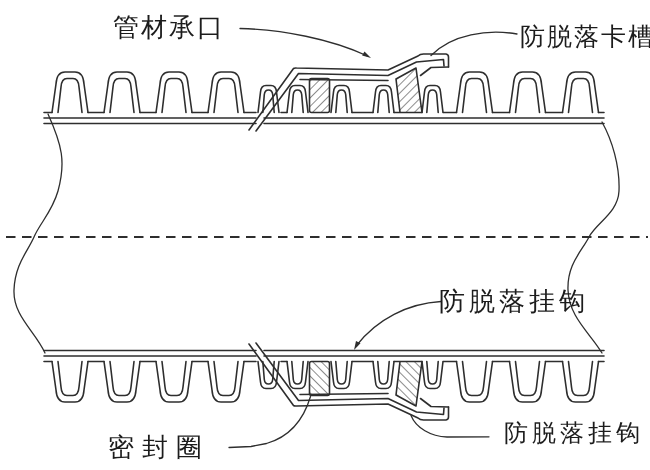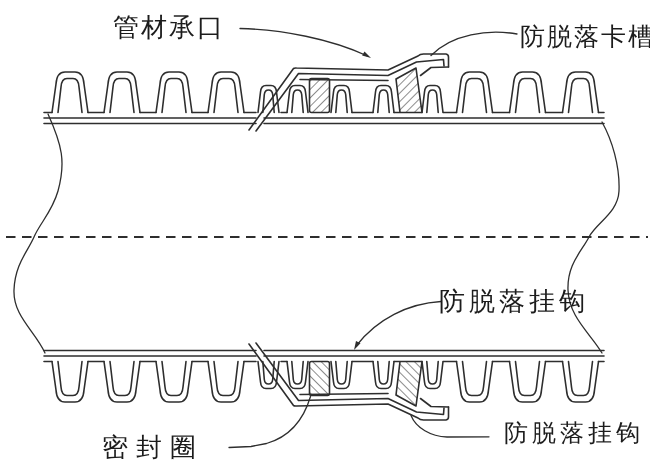--- a/index.html
+++ b/index.html
@@ -14,21 +14,21 @@
   .diagram-label{
     position:absolute;
     color:#1c1c1c;
     white-space:nowrap;
     line-height:1.1;
     user-select:none;
   }
   .lbl-socket {left:113px;top:13px; font-size:26px;letter-spacing:2px;}
   .lbl-slot   {left:520px;top:23px; font-size:25px;letter-spacing:2px;}
   .lbl-spigot {left:439px;top:287px;font-size:26px;letter-spacing:4px;}
-  .lbl-seal   {left:102px;top:433px;font-size:26px;letter-spacing:8px;}
+  .lbl-seal   {left:108px;top:433px;font-size:26px;letter-spacing:8px;}
   .lbl-hook   {left:492px;top:420px;font-size:24px;letter-spacing:4px;margin-left:12px;}
 </style>
 </head>
 <body>
 
 <div class="stage">
 
   <svg width="650" height="470" viewBox="0 0 650 470">
     <defs>
       <pattern id="hatchPat" width="6" height="6" patternUnits="userSpaceOnUse" patternTransform="rotate(45)">

